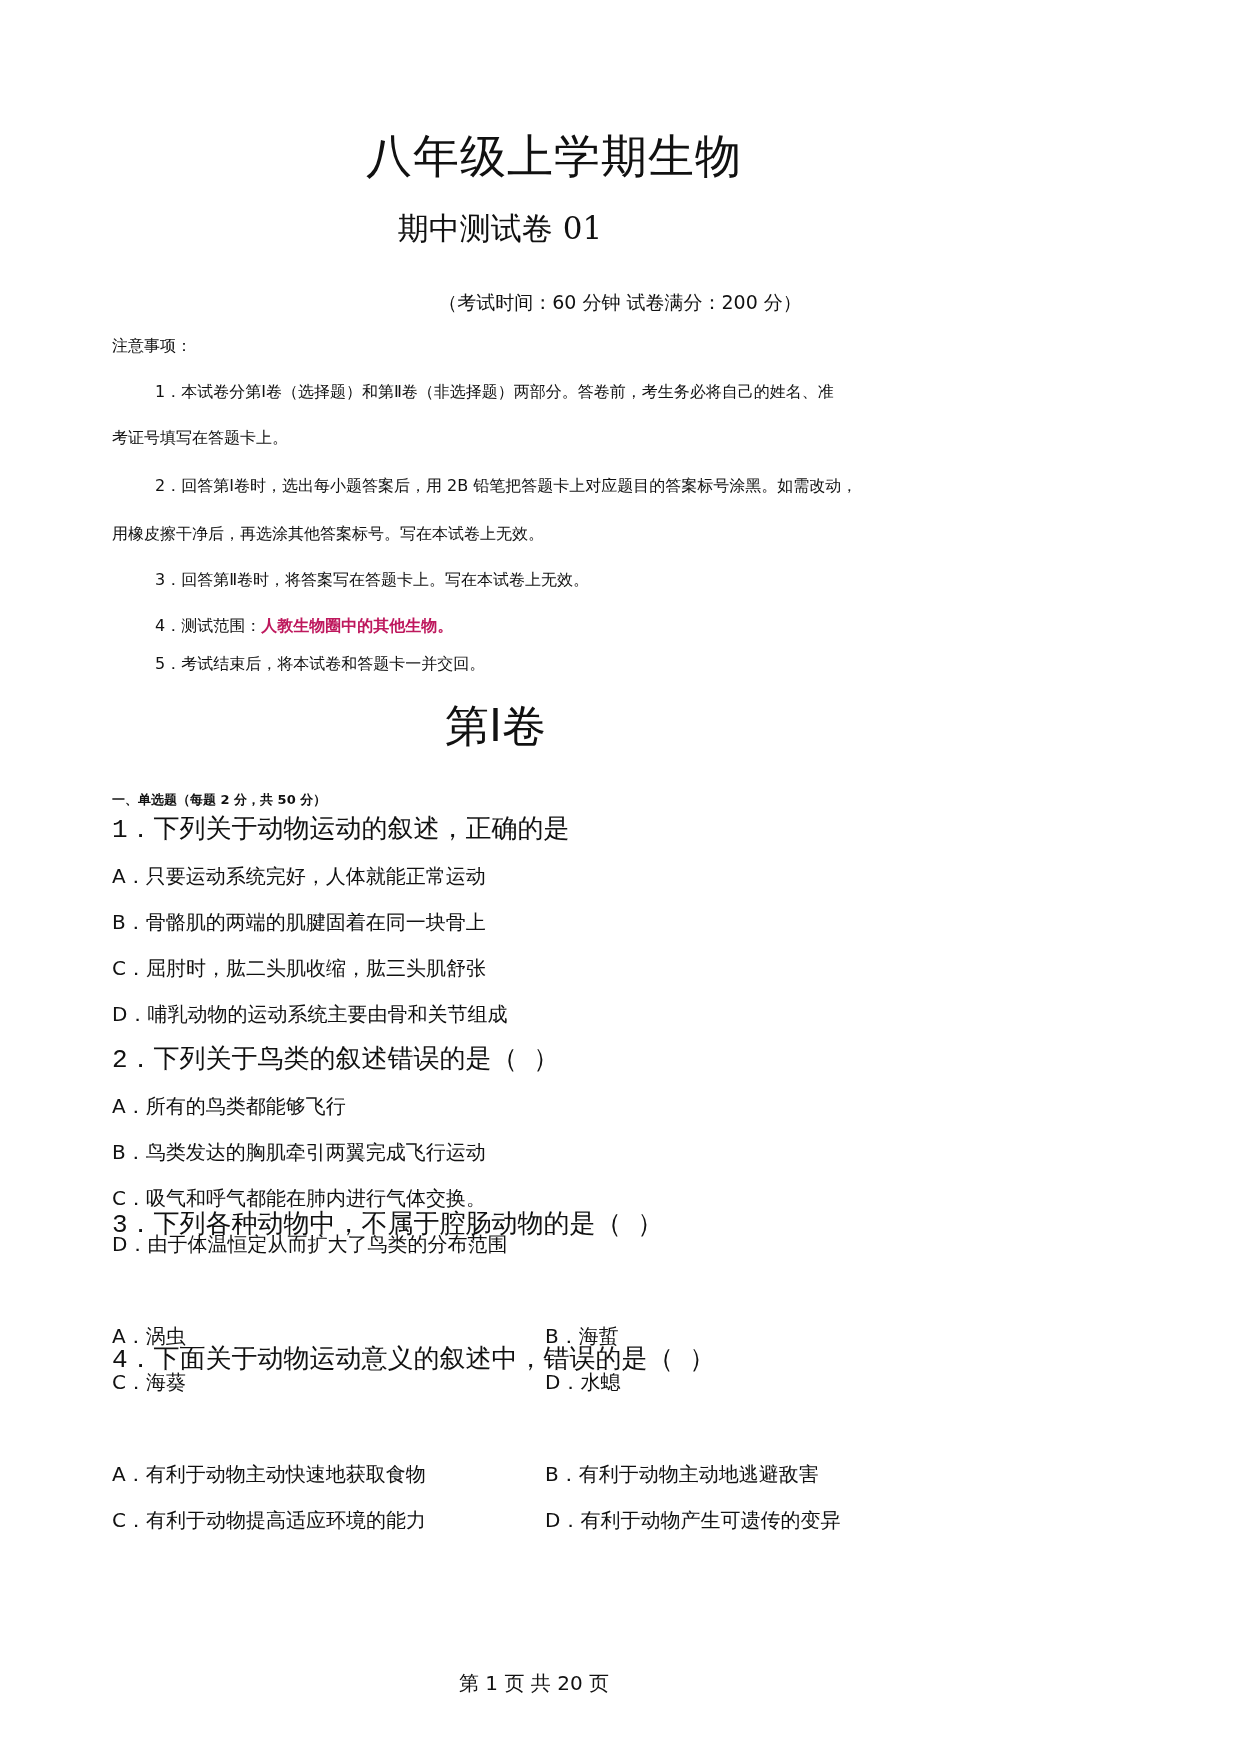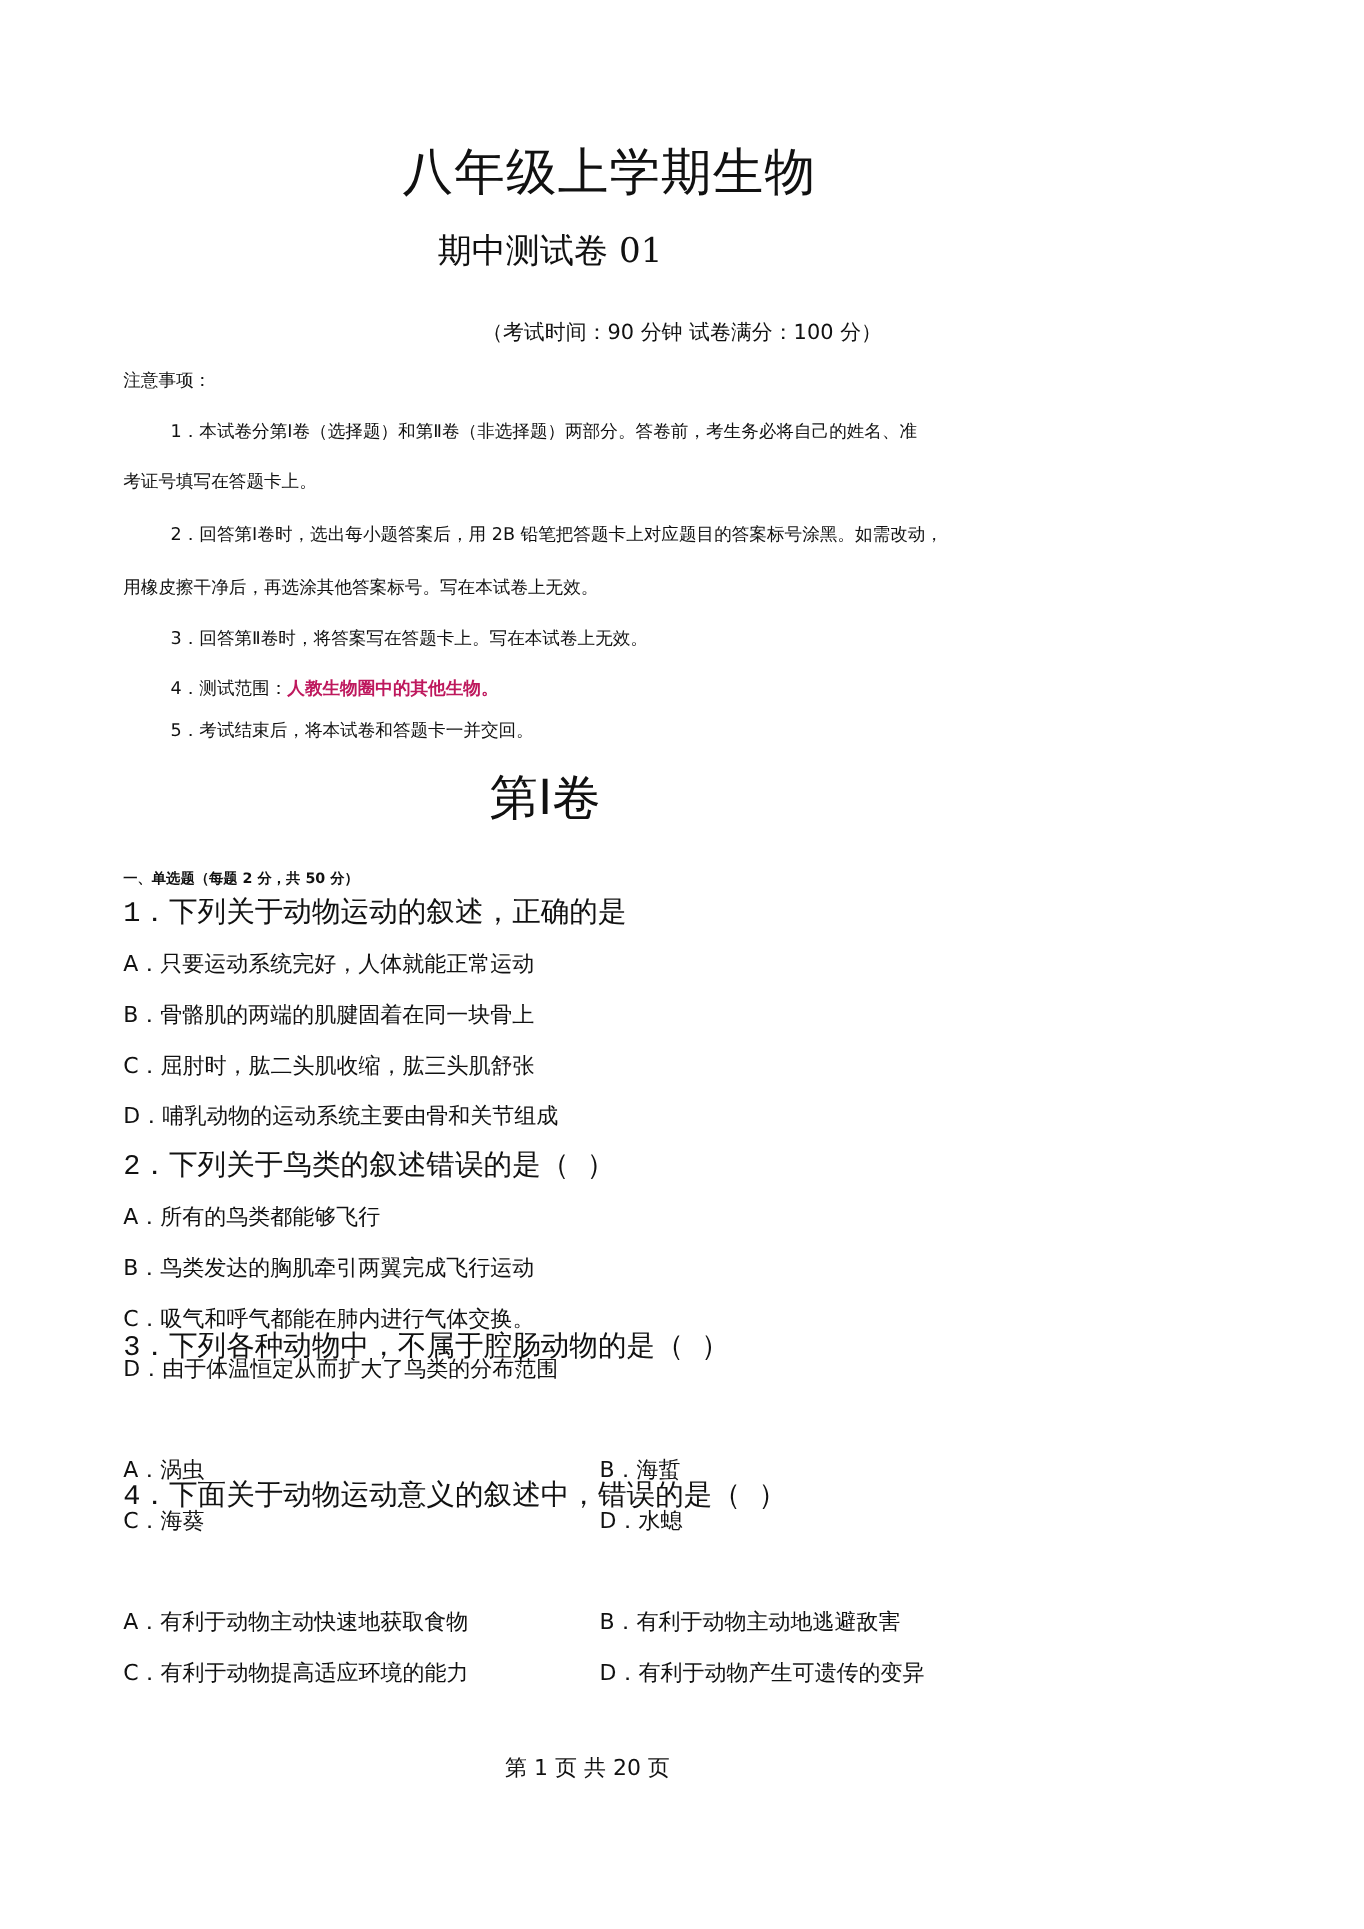--- a/index.html
+++ b/index.html
@@ -30,33 +30,33 @@
       left: 0; width: 991px; top: 698px; text-align: center;
       font-size: 44px; line-height: 56px;
     }
     .section-heading {
       left: 112px; top: 786px; font-size: 13px; line-height: 28px; font-weight: bold;
     }
     .q { left: 112px; font-size: 26px; line-height: 28px; font-family: Liberation Mono, monospace; }
     .opt { font-size: 20px; line-height: 28px; }
     .col2 { left: 545px; }
     .footer {
-      left: 0; width: 1068px; top: 1593px; text-align: center;
+      left: 0; width: 1068px; top: 1669px; text-align: center;
       font-size: 20px; line-height: 28px;
     }
   </style>
 </head>
 <body>
 
 <div class="abs title">八年级上学期生物</div>
 <div class="abs subtitle">
   <span>期中测试卷</span>
   <span class="num">01</span>
 </div>
-<div class="abs meta">（考试时间：90 分钟  试卷满分：100 分）</div>
+<div class="abs meta">（考试时间：60 分钟  试卷满分：200 分）</div>
 
 <div class="abs para left" style="top:332px;">注意事项：</div>
 
 <div class="abs para indent" style="top:378px;">1．本试卷分第Ⅰ卷（选择题）和第Ⅱ卷（非选择题）两部分。答卷前，考生务必将自己的姓名、准</div>
 <div class="abs para left" style="top:424px;">考证号填写在答题卡上。</div>
 
 <div class="abs para indent" style="top:472px;">2．回答第Ⅰ卷时，选出每小题答案后，用 2B 铅笔把答题卡上对应题目的答案标号涂黑。如需改动，</div>
 <div class="abs para left" style="top:520px;">用橡皮擦干净后，再选涂其他答案标号。写在本试卷上无效。</div>
 
 <div class="abs para indent" style="top:566px;">3．回答第Ⅱ卷时，将答案写在答题卡上。写在本试卷上无效。</div>

